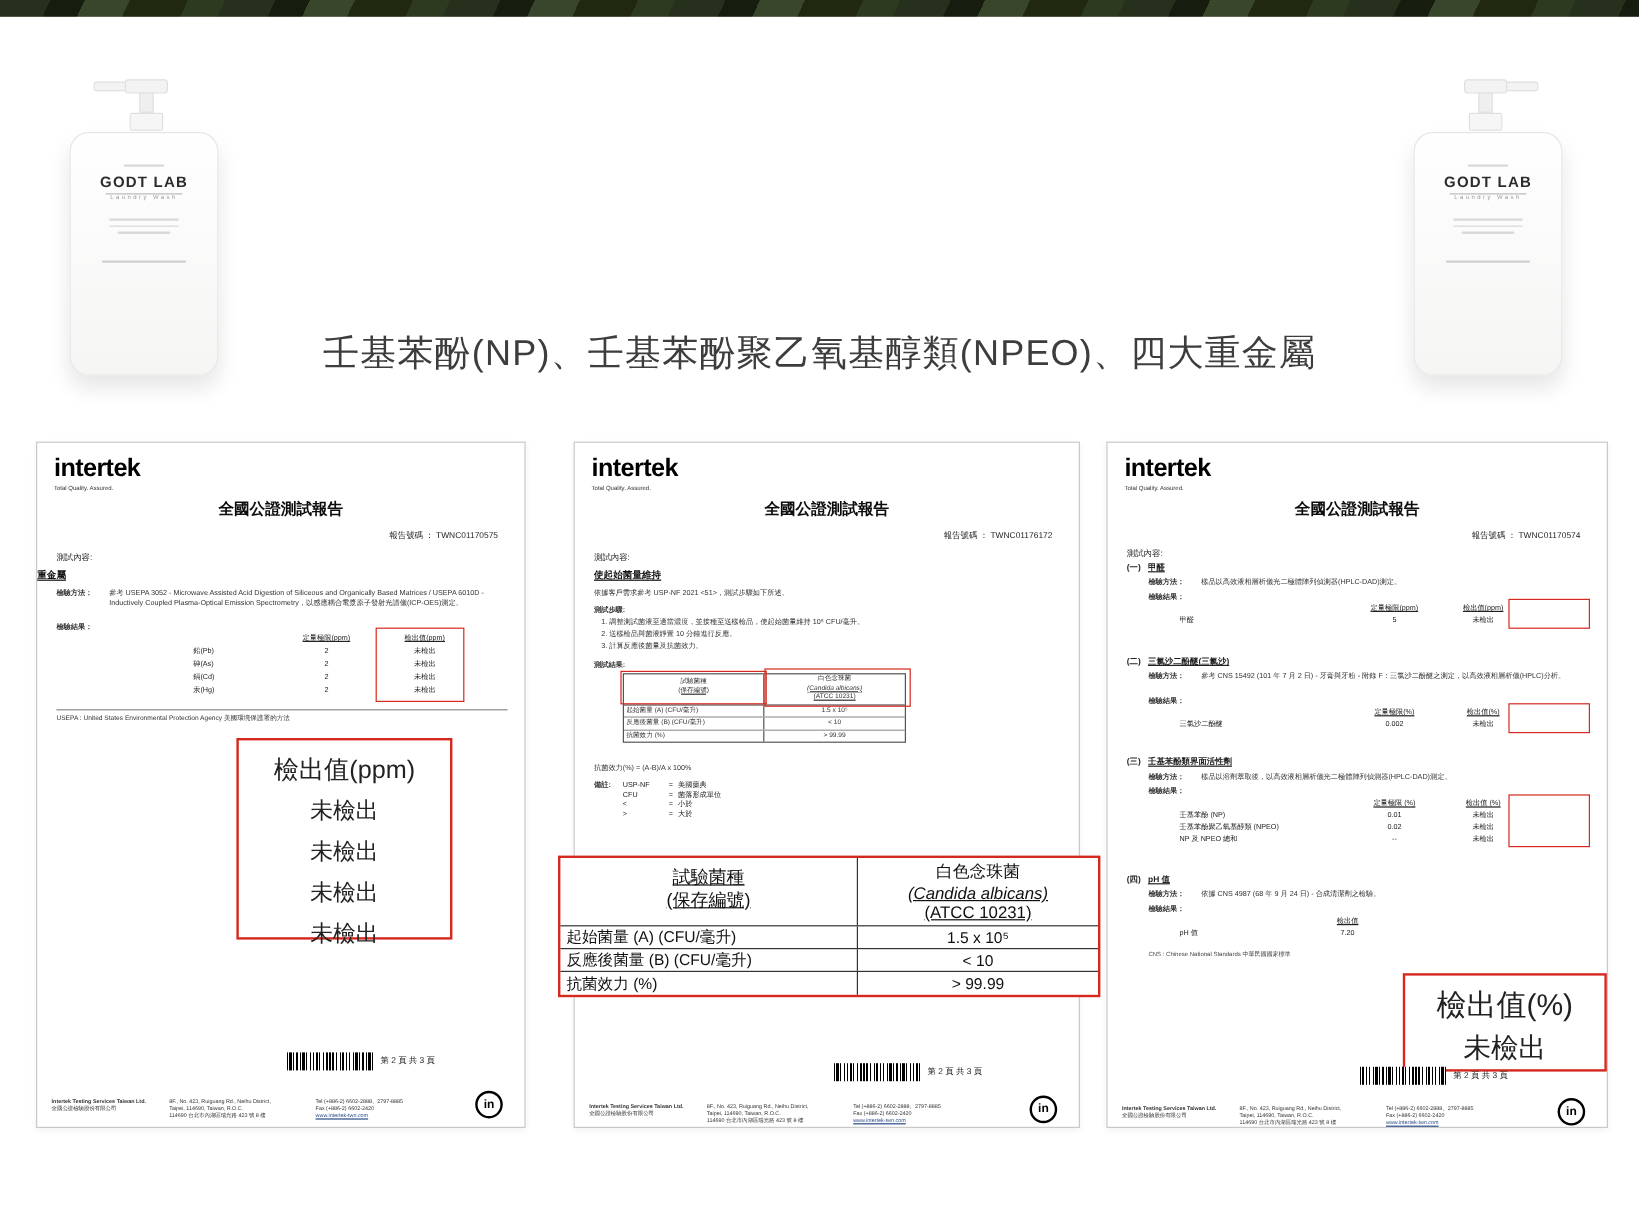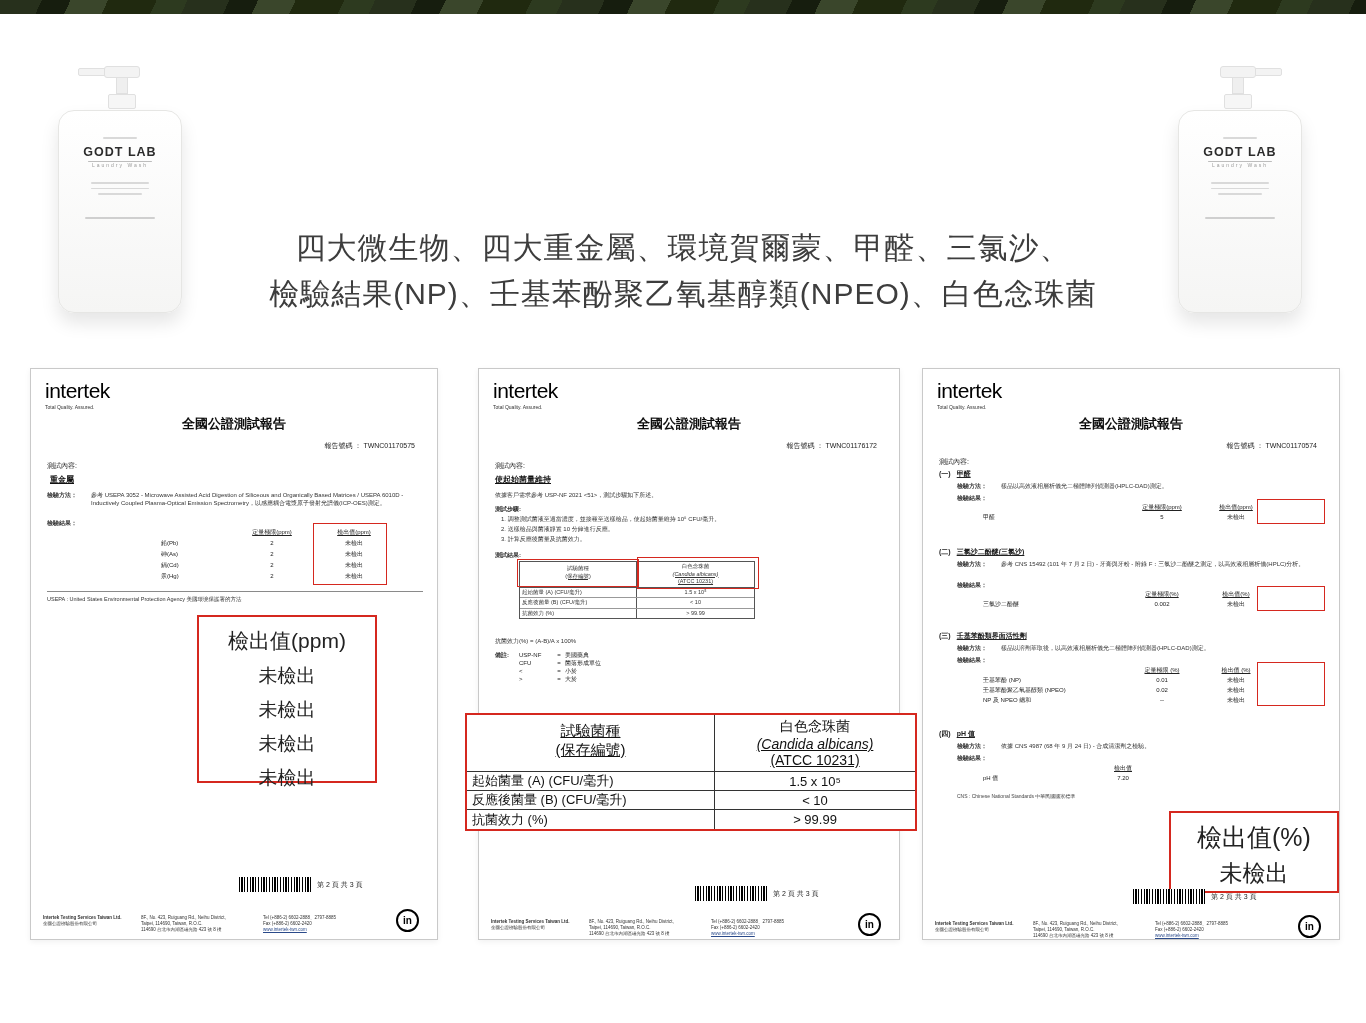--- a/index.html
+++ b/index.html
@@ -38,21 +38,21 @@
     border-radius:16px;box-shadow:0 10px 18px rgba(0,0,0,.10);display:flex;flex-direction:column;align-items:center;padding-top:26px}
   .lbl-line{background:#d9d9d9;border-radius:1px}
   .brand{font-size:12.5px;font-weight:bold;letter-spacing:1px;color:#2c2c2c;margin:6px 0 2px}
   .subbrand{font-size:5px;letter-spacing:2px;color:#9a9a9a}
 
   
   .report{position:absolute;top:368px;height:572px;background:#fff;border:1px solid #c9c9c9;box-shadow:0 2px 6px rgba(0,0,0,.06)}
   .r1{left:30px;width:408px}
   .r2{left:478px;width:422px}
   .r3{left:922px;width:418px}
-  .itk-logo{font-size:21px;font-weight:normal;letter-spacing:-.5px;color:#000}
+  .itk-logo{font-size:21px;font-weight:bold;letter-spacing:-.5px;color:#000}
   .itk-tag{font-size:5px;color:#333;margin-top:1px}
   .rep-title{position:absolute;top:46px;left:0;width:100%;text-align:center;font-size:13px;font-weight:bold;color:#0d0d0d}
   .rep-no{position:absolute;top:72px;right:22px;font-size:7px;color:#222}
   .redbox{border:1.6px solid #d5281f}
   .redbox2{border:2.5px solid #d5281f}
   .hl-big{display:flex;flex-direction:column;align-items:center;background:#fff}
   .barcode{width:72px;height:15px;
     background:repeating-linear-gradient(90deg,#000 0 1px,#fff 1px 2px,#000 2px 4px,#fff 4px 5px,#000 5px 6px,#fff 6px 8px,#000 8px 9px,#fff 9px 11px)}
   .rfooter{position:absolute;left:12px;right:12px;display:flex;gap:10px;font-size:4.5px;line-height:6px;color:#333}
   .seal{position:absolute;right:6px;top:-6px;width:23px;height:23px;border:2px solid #000;border-radius:50%;
@@ -68,22 +68,21 @@
   .bigtab .drow{display:flex;border-bottom:1px solid #333;height:19px;align-items:center}
   .bigtab .drow:last-child{border-bottom:none}
 </style>
 </head>
 <body>
 
 <div class="page">
 
   <div class="camo"></div>
 
-  <div class="subtitle" style="top:228px">四大微生物、四大重金屬、環境賀爾蒙、甲醛、三氯沙、</div>
-  <div class="subtitle" style="top:274px">檢驗結果(NP)、壬基苯酚聚乙氧基醇類(NPEO)、白色念珠菌</div>
+  <div class="subtitle" style="top:274px">壬基苯酚(NP)、壬基苯酚聚乙氧基醇類(NPEO)、四大重金屬</div>
 
   <div class="bottle" style="left:58px;top:66px">
     <div class="pump">
       <div class="pump-spout"></div>
       <div class="pump-top"></div>
       <div class="pump-stem"></div>
       <div class="pump-collar"></div>
     </div>
     <div class="bottle-body">
       <div class="lbl-line" style="width:34px;height:2px"></div>
@@ -120,21 +119,21 @@
     <div class="abs" style="left:14px;top:10px">
       <div class="itk-logo">intertek</div>
       <div class="itk-tag">Total Quality. Assured.</div>
     </div>
     <div class="rep-title">全國公證測試報告</div>
     <div class="rep-no">
       <span>報告號碼 ：</span>
       <span>TWNC01170575</span>
     </div>
     <div class="abs t7" style="left:16px;top:92px">測試內容:</div>
-    <div class="abs t8 b u" style="left:19px;top:106px">重金屬</div>
+    <div class="abs t8 b u" style="left:0;top:106px">重金屬</div>
 
     <div class="abs flex" style="left:16px;top:122px;width:378px">
       <div class="t6 b" style="width:44px;flex:none">檢驗方法：</div>
       <div class="t6">參考 USEPA 3052 - Microwave Assisted Acid Digestion of Siliceous and Organically Based Matrices / USEPA 6010D - Inductively Coupled Plasma-Optical Emission Spectrometry，以感應耦合電漿原子發射光譜儀(ICP-OES)測定。</div>
     </div>
     <div class="abs t6 b" style="left:16px;top:150px">檢驗結果：</div>
 
     <div class="abs" style="left:130px;top:158px;width:234px">
       <div class="mrow" style="font-size:6px;line-height:11px">
         <span style="width:70px"></span>

